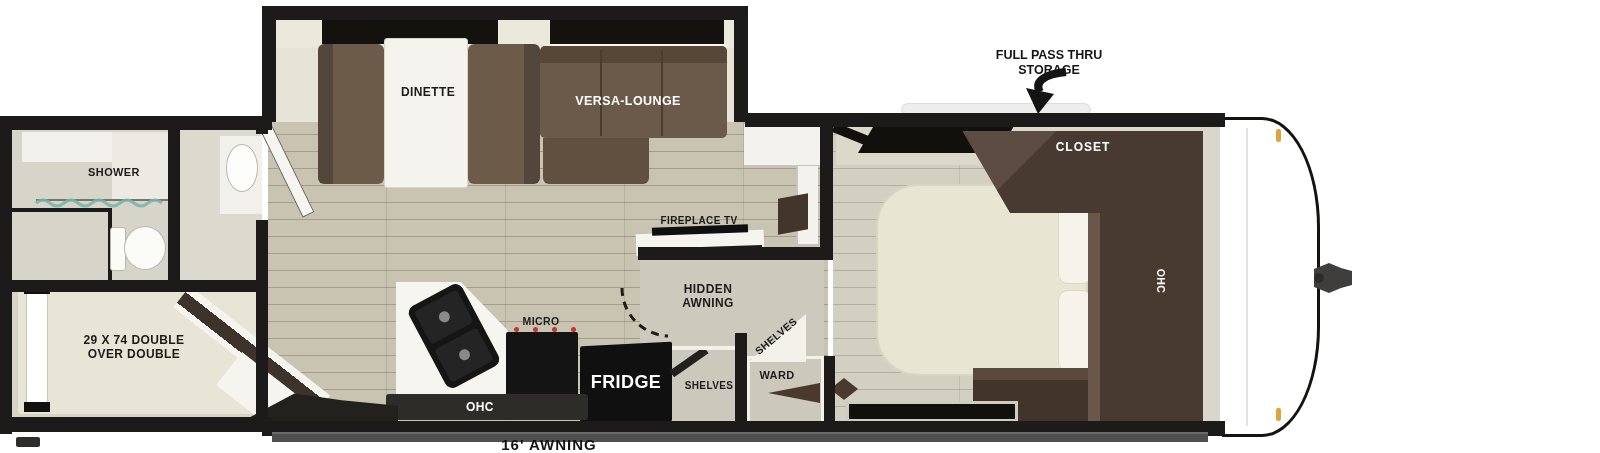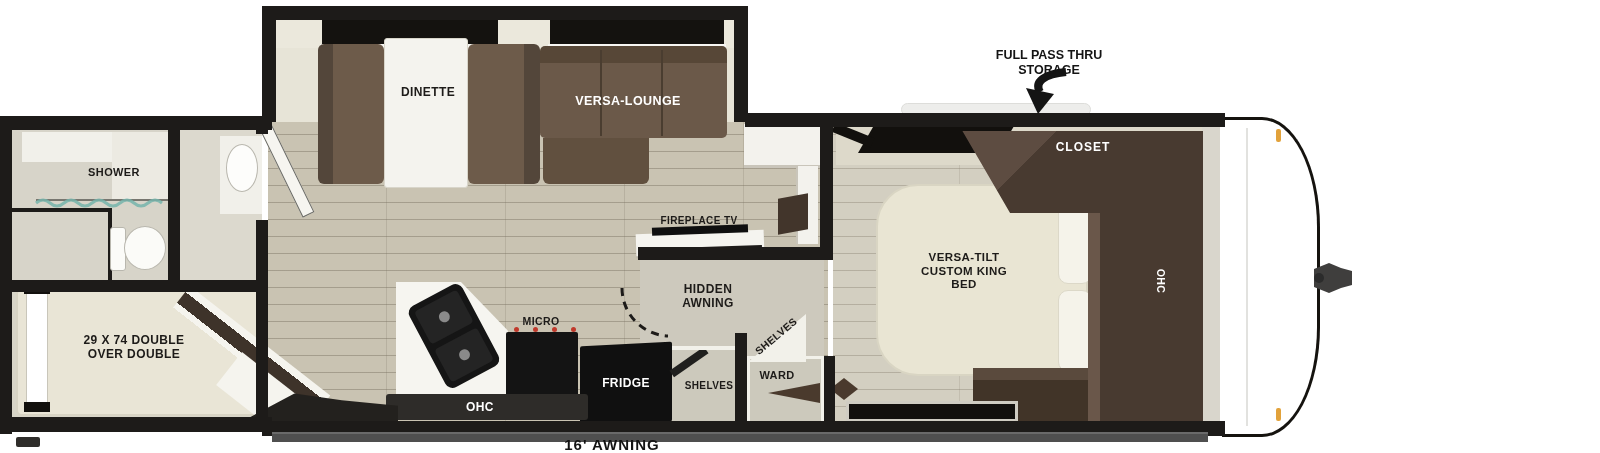--- a/index.html
+++ b/index.html
@@ -167,23 +167,22 @@
   </svg>
 
   <div class="lbl" style="left:114px;top:172px;font-size:11px;text-align:right;">SHOWER</div>
   <div class="lbl" style="left:134px;top:347px;font-size:12px;width:130px;">29 X 74 DOUBLE OVER DOUBLE</div>
   <div class="lbl" style="left:428px;top:92px;font-size:12px;">DINETTE</div>
   <div class="lbl white" style="left:628px;top:101px;font-size:12.5px;">VERSA-LOUNGE</div>
   <div class="lbl" style="left:699px;top:221px;font-size:10px;width:78px;">FIREPLACE TV</div>
   <div class="lbl" style="left:708px;top:296px;font-size:12px;width:80px;">HIDDEN AWNING</div>
   <div class="lbl" style="left:776px;top:336px;font-size:10.5px;transform:translate(-50%,-50%) rotate(-40deg);">SHELVES</div>
   <div class="lbl" style="left:541px;top:321px;font-size:10.5px;">MICRO</div>
-  <div class="lbl white" style="left:626px;top:383px;font-size:12px;z-index:9;">FRIDGE</div>
+  <div class="lbl white" style="left:626px;top:383px;font-size:18px;z-index:9;">FRIDGE</div>
   <div class="lbl white" style="left:480px;top:407px;font-size:12px;">OHC</div>
   <div class="lbl" style="left:709px;top:386px;font-size:10px;">SHELVES</div>
   <div class="lbl" style="left:777px;top:375px;font-size:11px;">WARD</div>
-  <div class="lbl" style="left:964px;top:271px;font-size:11.5px;width:95px;">VERSA-TILT CUSTOM KING BED</div>
   <div class="lbl white" style="left:1083px;top:147px;font-size:12px;letter-spacing:1px;">CLOSET</div>
   <div class="lbl white" style="left:1161px;top:281px;font-size:10.5px;transform:translate(-50%,-50%) rotate(90deg);">OHC</div>
   <div class="annot" style="left:1049px;top:63px;font-size:12.5px;width:150px;">FULL PASS THRU STORAGE</div>
-  <div class="annot" style="left:612px;top:445px;font-size:15px;letter-spacing:1px;">16' AWNING</div>
+  <div class="annot" style="left:549px;top:445px;font-size:15px;letter-spacing:1px;">16' AWNING</div>
 
 </div>
 
 </body></html>

